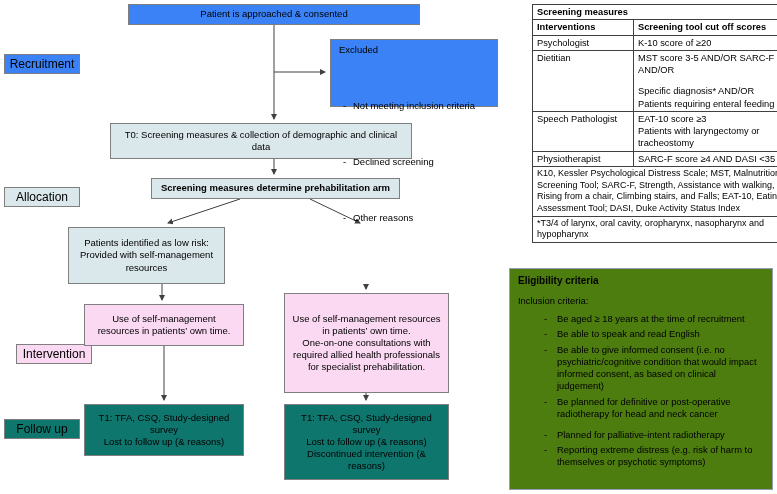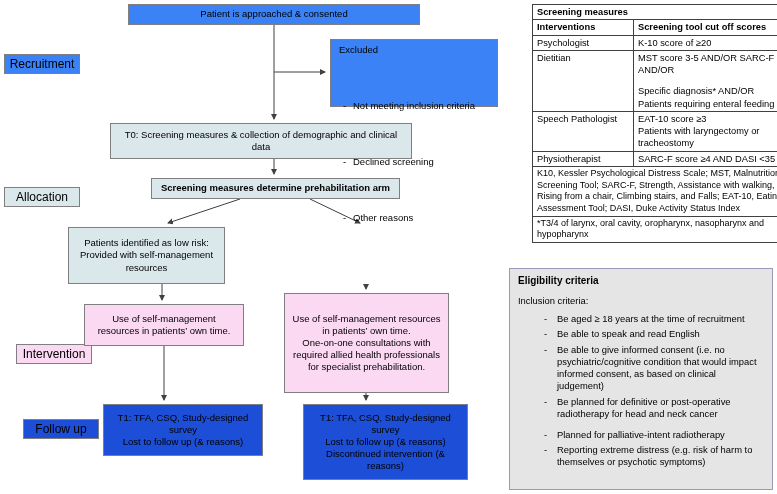--- a/index.html
+++ b/index.html
@@ -5,39 +5,39 @@
   html,body{margin:0;padding:0;background:#fff;}
   body{width:777px;height:494px;font-family:"Liberation Sans",sans-serif;color:#000;}
   .canvas{position:relative;width:777px;height:494px;background:#fff;overflow:hidden;}
   .arrows{position:absolute;left:0;top:0;width:777px;height:494px;pointer-events:none;}
   .node{position:absolute;box-sizing:border-box;border:1px solid #7f7f7f;
         display:flex;flex-direction:column;align-items:center;justify-content:center;
         text-align:center;font-size:9.5px;line-height:1.28;padding:2px 6px;}
   .gray{background:#3b82f6;}
   .blue{background:#dae7eb;}
   .pink{background:#fbd9f3;}
-  .purple{background:#1d4ed8;margin-left:19px;}
+  .purple{background:#0f766e;}
   .stage{position:absolute;box-sizing:border-box;border:1px solid #7f7f7f;width:76px;height:20px;
          display:flex;align-items:center;justify-content:center;font-size:12px;}
   .excluded{align-items:flex-start;text-align:left;justify-content:flex-start;padding:4px 15px 4px 8px;gap:44px;}
   .excluded .x-title{font-size:9.5px;}
   .x-item{position:relative;padding-left:10px;margin-left:4px;}
   .x-item::before{content:"-";position:absolute;left:0;}
   
   .stable{position:absolute;left:532px;top:4px;width:264px;border-collapse:collapse;
           font-size:9.3px;line-height:1.32;background:#fff;}
   .stable td{border:1px solid #404040;padding:1px 4px;vertical-align:top;}
   .stable .title-row td{font-weight:bold;}
   .stable .head-row td{font-weight:bold;}
   .stable td.c1{width:92px;}
   .stable .gapline{margin-top:9px;}
   .stable .fn td{font-size:9px;line-height:1.3;}
   
   .elig{position:absolute;left:509px;top:268px;width:264px;height:222px;box-sizing:border-box;
-        background:#e5e5e5;border:1px solid #9a9ab8;padding:5px 8px;font-size:9.4px;line-height:1.3;}
+        background:#4d7c0f;border:1px solid #9a9ab8;padding:5px 8px;font-size:9.4px;line-height:1.3;}
   .elig .e-title{font-weight:bold;font-size:10px;margin-bottom:8px;}
   .elig .e-sub{margin-bottom:6px;}
   .crit{position:relative;padding-left:13px;margin-left:26px;margin-bottom:3px;}
   .crit::before{content:"-";position:absolute;left:0;}
   .e-gap{height:6px;}
 </style>
 </head>
 <body>
 
 <div class="canvas">

